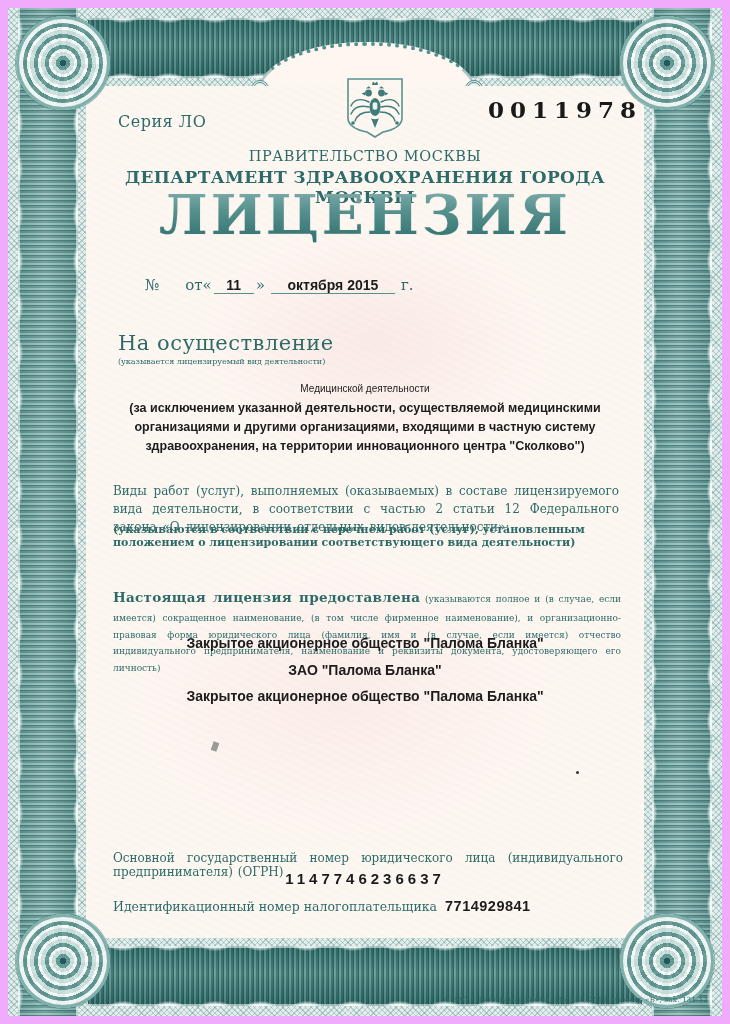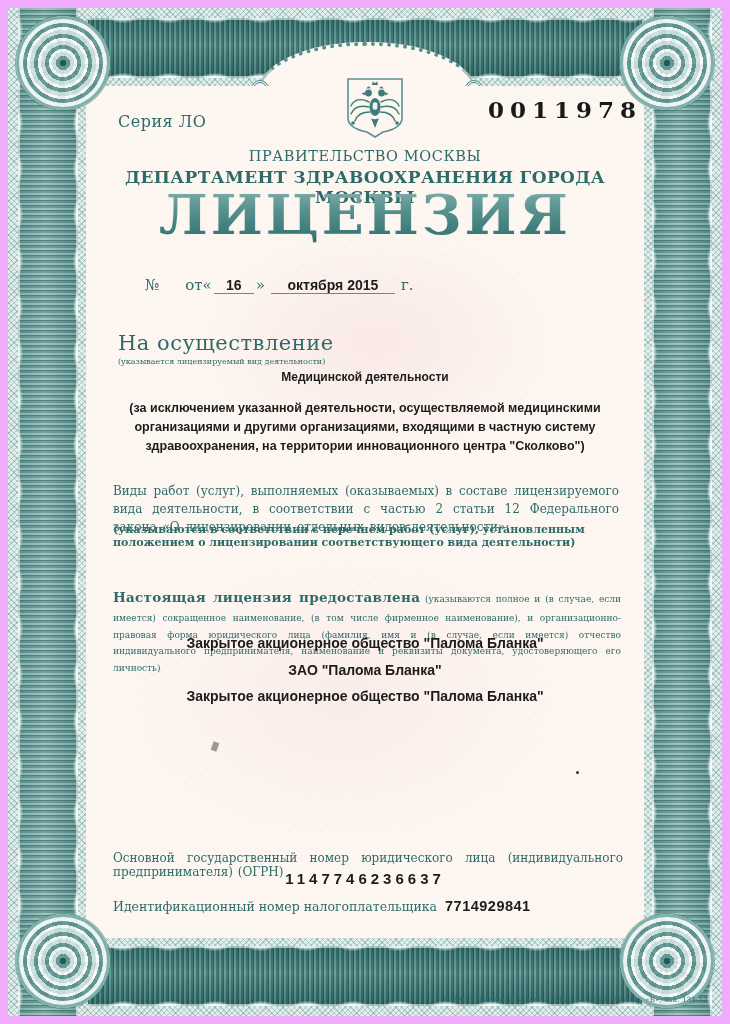--- a/index.html
+++ b/index.html
@@ -81,21 +81,21 @@
   .numrow{left:57px;top:188px;width:500px;display:flex;align-items:baseline;font-size:15px;}
   .fill-line{border-bottom:1.2px solid #57908c;text-align:center;font-weight:bold;font-size:14px;}
   .num-field{width:188px;margin-left:8px;}
   .date-pre{margin-left:26px;}
   .day-field{width:40px;margin:0 2px;}
   .my-field{width:124px;margin-left:6px;}
   .g-suffix{margin-left:6px;}
 
   .act-head{left:30px;top:243px;font-size:21px;letter-spacing:.5px;}
   .act-cap{left:30px;top:269px;font-size:8px;}
-  .act-name{top:282px;font-size:12px;font-weight:bold;}
+  .act-name{top:295px;font-size:10px;font-weight:normal;}
   .act-exc{left:0;top:303px;width:100%;}
   .act-exc div{margin:8px auto;max-width:548px;font-size:12.5px;font-weight:bold;line-height:1.5;text-align:center;}
 
   .works{left:25px;top:394px;width:506px;font-size:12px;line-height:1.5;text-align:justify;word-spacing:2px;}
   .works-cap{left:25px;top:435px;width:510px;font-size:11px;font-weight:bold;}
   .works-val{top:464px;font-size:14px;font-weight:bold;}
 
   .grantee{left:25px;top:497px;width:508px;font-size:9px;line-height:1.85;text-align:justify;}
   .grantee b{font-size:13.5px;letter-spacing:.3px;}
   .co1{top:547px;font-size:14px;font-weight:bold;}
@@ -162,21 +162,21 @@
     <div class="abs serial">0011978</div>
 
     <div class="abs center gov serif teal">ПРАВИТЕЛЬСТВО МОСКВЫ</div>
     <div class="abs center dept serif teal">ДЕПАРТАМЕНТ ЗДРАВООХРАНЕНИЯ ГОРОДА МОСКВЫ</div>
     <div class="abs center doc-title serif">ЛИЦЕНЗИЯ</div>
 
     <div class="abs numrow">
       <span class="serif teal">№</span>
       <span class="serif teal date-pre">от</span>
       <span class="serif teal">«</span>
-      <span class="fill-line day-field sans ink">16</span>
+      <span class="fill-line day-field sans ink">11</span>
       <span class="serif teal">»</span>
       <span class="fill-line my-field sans ink">октября 2015</span>
       <span class="serif teal g-suffix">г.</span>
     </div>
 
     <div class="abs act-head serif teal">На осуществление</div>
     <div class="abs act-cap serif teal">(указывается лицензируемый вид деятельности)</div>
     <div class="abs center act-name sans ink">Медицинской деятельности</div>
     <div class="abs act-exc">
       <div class="sans ink">(за исключением указанной деятельности, осуществляемой медицинскими организациями и другими организациями, входящими в частную систему здравоохранения, на территории инновационного центра "Сколково")</div>

